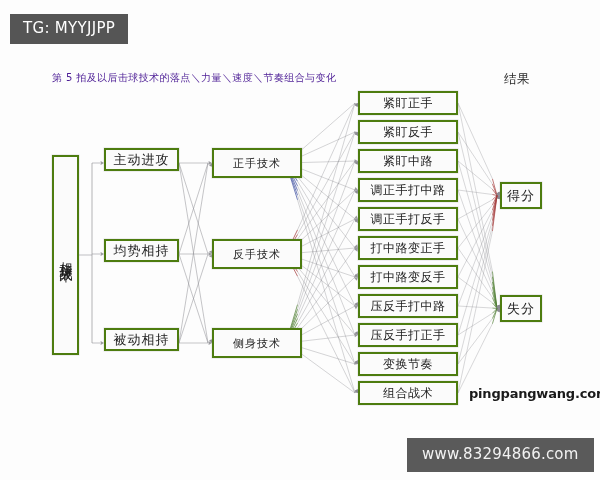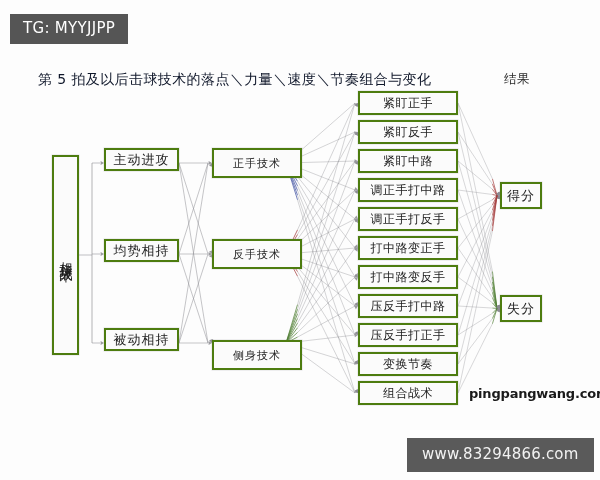--- a/index.html
+++ b/index.html
@@ -32,22 +32,22 @@
   .wm{
     position:absolute;left:469px;top:386px;
     color:#1a1a1a;font-weight:bold;
     font-size:13px;letter-spacing:-0.2px;
     white-space:nowrap;
     text-shadow:0 1px 0 rgba(255,255,255,.9);
   }
 
   
   .head-main{
-    position:absolute;left:38px;top:71px;
-    font-size:14px;color:#0f172a;
+    position:absolute;left:52px;top:71px;
+    font-size:10px;color:#4c1d95;
     white-space:nowrap;
     letter-spacing:0.4px;
   }
   .head-result{
     position:absolute;left:504px;top:71px;
     font-size:12.5px;color:#2b2b2b;
     white-space:nowrap;
     letter-spacing:0.4px;
   }
 
@@ -295,21 +295,21 @@
   <div class="box b-l1" style="top:328px">
     <span>被动相持</span>
   </div>
 
   <div class="box b-l2" style="top:148px">
     <span>正手技术</span>
   </div>
   <div class="box b-l2" style="top:239px">
     <span>反手技术</span>
   </div>
-  <div class="box b-l2" style="top:340px">
+  <div class="box b-l2" style="top:328px">
     <span>侧身技术</span>
   </div>
 
   <div class="box b-mid" style="top:91px">
     <span>紧盯正手</span>
     </div>
   <div class="box b-mid" style="top:120px">
     <span>紧盯反手</span>
     </div>
   <div class="box b-mid" style="top:149px">

